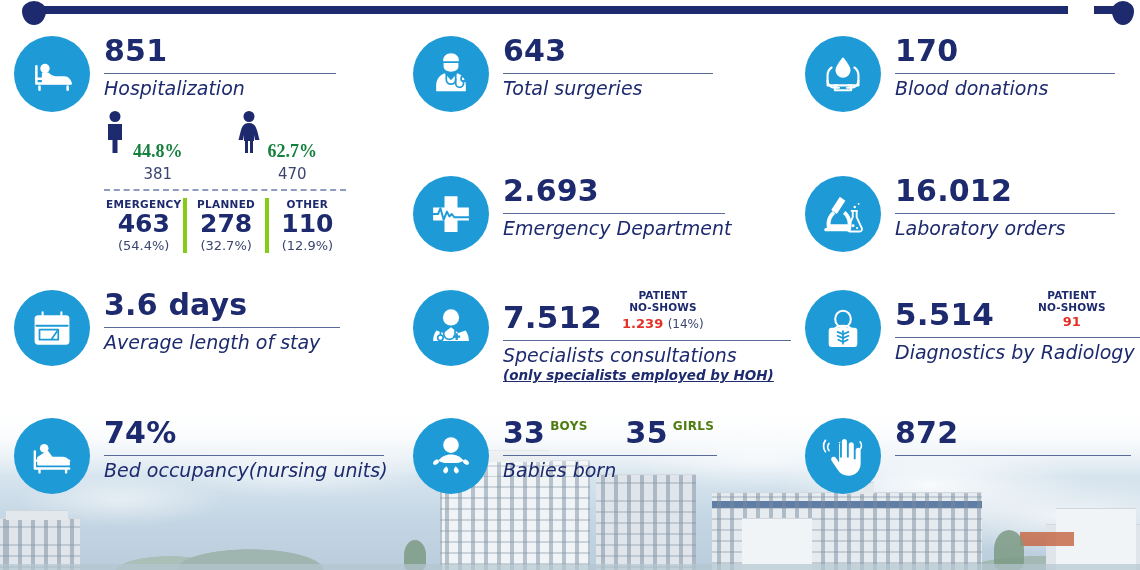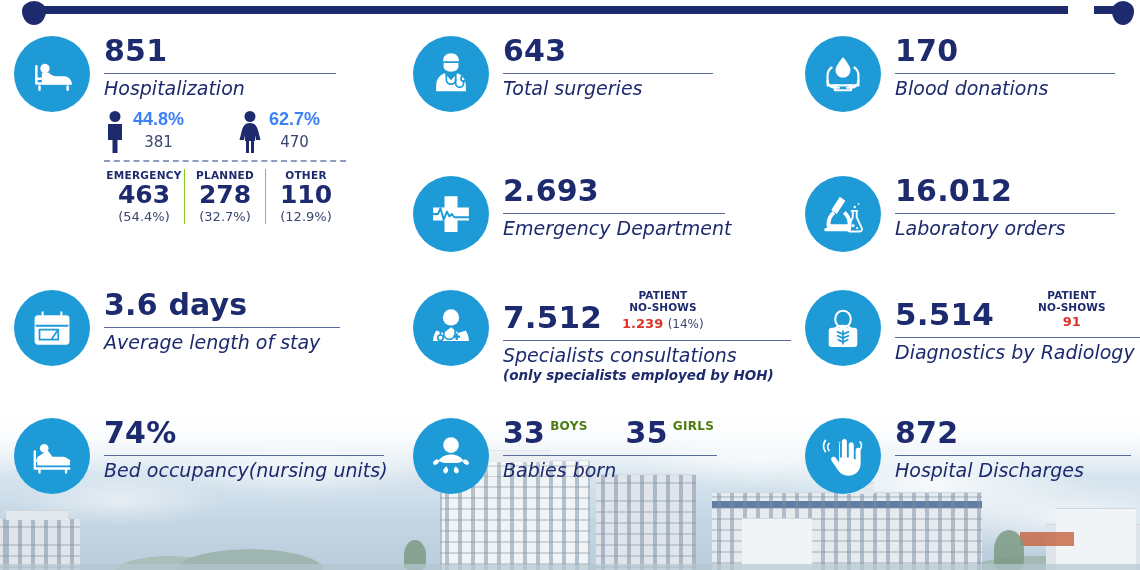--- a/index.html
+++ b/index.html
@@ -156,20 +156,21 @@
   }
   .sublabel {
     font-family: "DejaVu Sans", sans-serif;
     font-style: italic;
     font-weight: 600;
     font-size: 13.5px;
     color: #1d2a6e;
     line-height: 1.2;
     margin-top: 1px;
     white-space: nowrap;
+    text-decoration: underline;
   }
 
   
   .noshow {
     margin-left: 20px;
     text-align: center;
     padding-bottom: 1px;
   }
   .noshow-title {
     font-family: "DejaVu Sans", sans-serif;
@@ -208,43 +209,43 @@
     margin-left: 5px;
     margin-top: 1px;
   }
 
   
   .gender-row { display: flex; align-items: flex-start; margin-top: 10px; }
   .gender-item { display: flex; align-items: flex-start; }
   .gender-item + .gender-item { margin-left: 54px; }
   .gender-txt { margin-left: 7px; }
   .gender-pct {
-    font-family: Liberation Sans, sans-serif;
-    font-weight: 700; font-size: 18px; color: #3b82f6; line-height: 1;
+    font-family: Liberation Serif, serif;
+    font-weight: 700; font-size: 18px; color: #15803d; line-height: 1; margin-top: 32px;
   }
   .gender-cnt {
     font-family: "DejaVu Sans", sans-serif;
     font-weight: 400; font-size: 15px; color: #3b4670;
     text-align: center; margin-top: 5px;
   }
 
   .dashed {
     margin-top: 6px;
     height: 0;
     border-top: 2px dashed #8f9cc0;
     width: 242px;
   }
 
   .cat-row { display: flex; margin-top: 7px; width: 242px; }
   .cat {
     flex: 1 1 0;
     text-align: center;
     padding: 0 2px;
   }
-  .cat + .cat { border-left: 1px solid #84cc16; }
+  .cat + .cat { border-left: 4px solid #84cc16; }
   .cat-name {
     font-family: "DejaVu Sans", sans-serif;
     font-weight: 700; font-size: 10.5px; color: #1d2a6e; letter-spacing: .3px;
   }
   .cat-val {
     font-family: "DejaVu Sans", sans-serif;
     font-weight: 700; font-size: 25px; color: #1d2a6e; line-height: 1.05; margin-top: 1px;
   }
   .cat-pct {
     font-family: "DejaVu Sans", sans-serif;
@@ -563,18 +564,17 @@
           <g fill="none" stroke="#ffffff" stroke-width="2.2" stroke-linecap="round">
             <path d="M14 16c-2 2.5-2 6.5 0 9"></path>
             <path d="M9.5 12c-3.2 4-3.2 10.5 0 14.5"></path>
             <path d="M54 14c2 2.5 2 6.5 0 9"></path>
           </g>
         </svg>
       </div>
       <div class="stat-body">
         <div class="big-num">872</div>
         <div class="rule" style="width:236px;"></div>
-        <div class="label">Hospital Discharges</div>
       </div>
     </div>
 
   </div>
 </div>
 
 </body></html>

